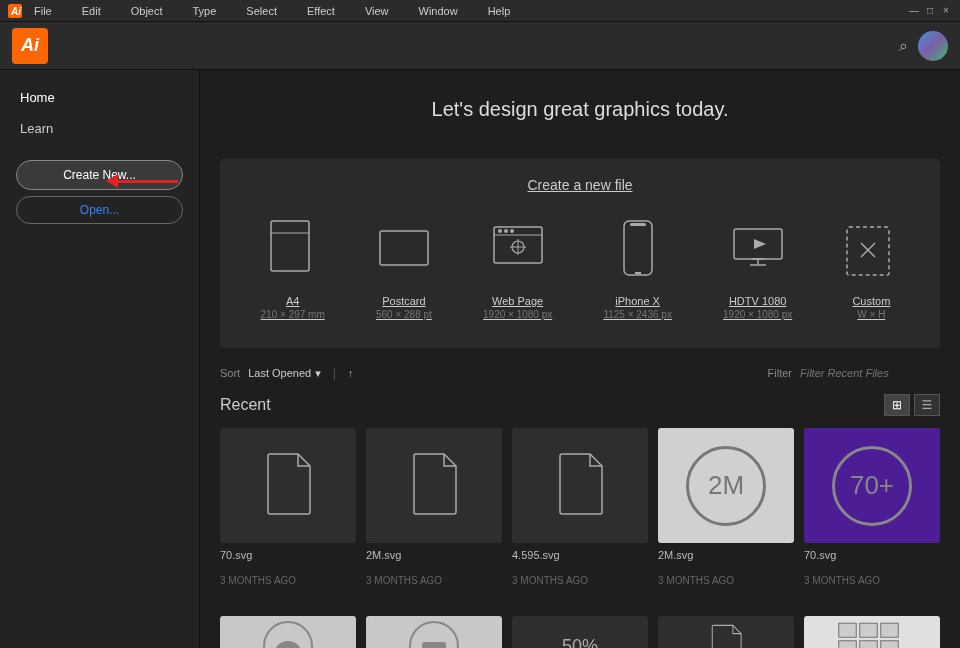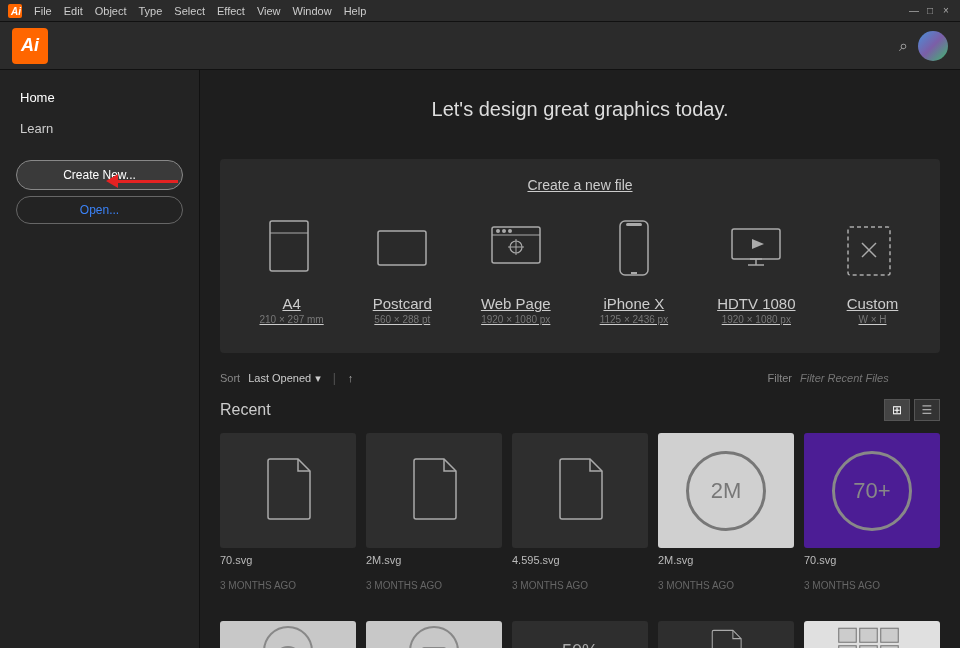--- a/index.html
+++ b/index.html
@@ -9,21 +9,21 @@
     #titlebar {
       background: #2b2b2b;
       height: 22px;
       display: flex;
       align-items: center;
       justify-content: space-between;
       padding: 0 8px;
       border-bottom: 1px solid #111;
     }
     #titlebar .left { display: flex; align-items: center; gap: 6px; }
-    #titlebar .menu-items { display: flex; gap: 0; }
+    #titlebar .menu-items { display: flex; gap: 18px; }
     #titlebar .menu-item { color: #ccc; font-size: 11px; padding: 2px 6px; cursor: pointer; }
     #titlebar .window-controls { display: flex; gap: 4px; }
     #titlebar .win-btn { width: 12px; height: 12px; display: flex; align-items: center; justify-content: center; color: #aaa; font-size: 10px; cursor: pointer; }
 
     
     #appbar {
       background: #2b2b2b;
       height: 48px;
       display: flex;
       align-items: center;
@@ -153,21 +153,21 @@
       align-items: center;
       cursor: pointer;
       padding: 8px;
       border-radius: 4px;
     }
     .template-icon {
       width: 56px;
       height: 68px;
       margin-bottom: 8px;
     }
-    .template-name { color: #ccc; font-size: 15px; text-align: center; }
+    .template-name { color: #ccc; font-size: 11px; text-align: center; }
     .template-size { color: #777; font-size: 10px; text-align: center; margin-top: 2px; }
 
     
     #recent {
       padding: 18px 20px;
     }
     #recent-header {
       display: flex;
       align-items: center;
       justify-content: space-between;
@@ -252,21 +252,21 @@
 
     
     .file-icon svg { width: 52px; height: 64px; }
 
     
     .circle-thumb {
       width: 80px; height: 80px;
       border-radius: 50%;
       border: 3px solid #0f172a;
       display: flex; align-items: center; justify-content: center;
-      font-size: 22px; color: #aaa; font-weight: 300;
+      font-size: 26px; color: #aaa; font-weight: 300;
     }
 
     
     #content::-webkit-scrollbar { width: 8px; }
     #content::-webkit-scrollbar-track { background: #1e1e1e; }
     #content::-webkit-scrollbar-thumb { background: #444; }
 
     
     .files-grid-row2 {
       display: grid;

